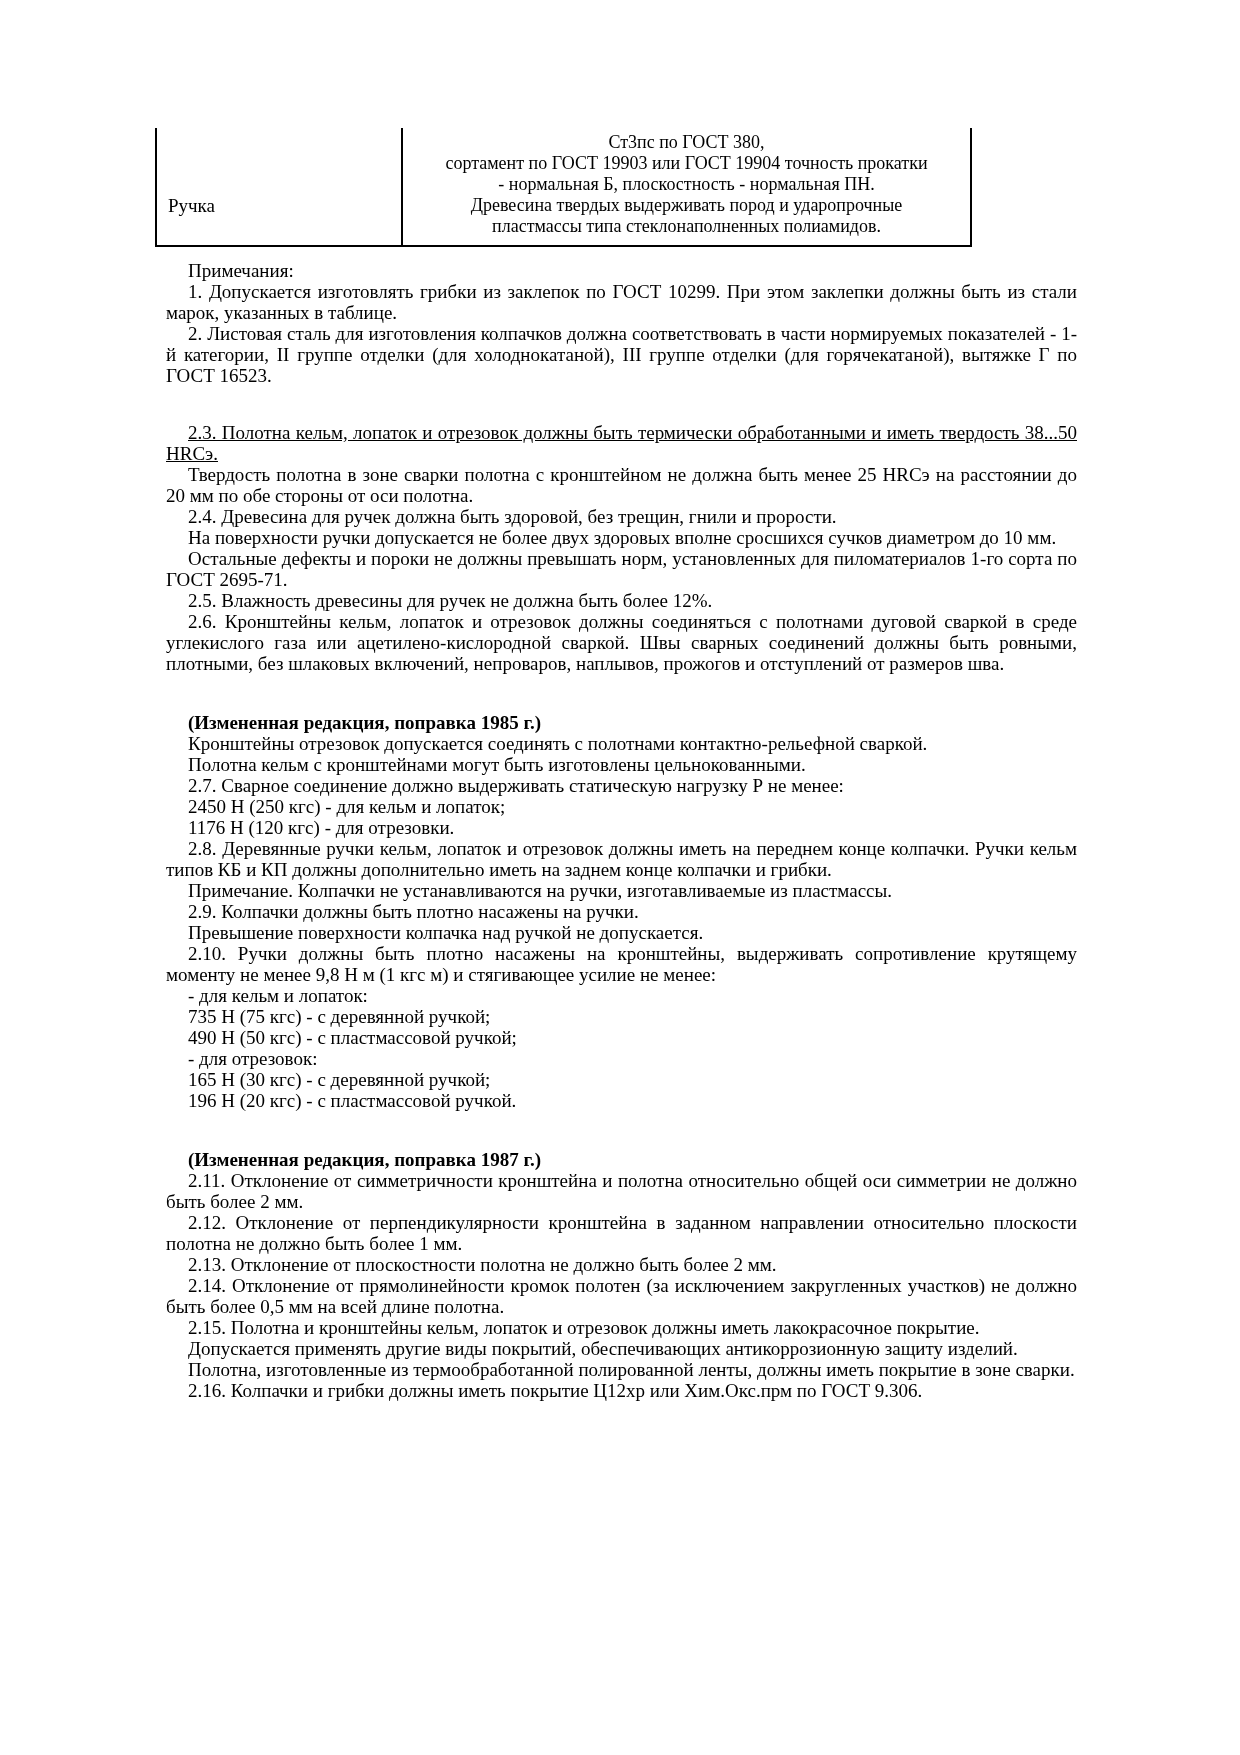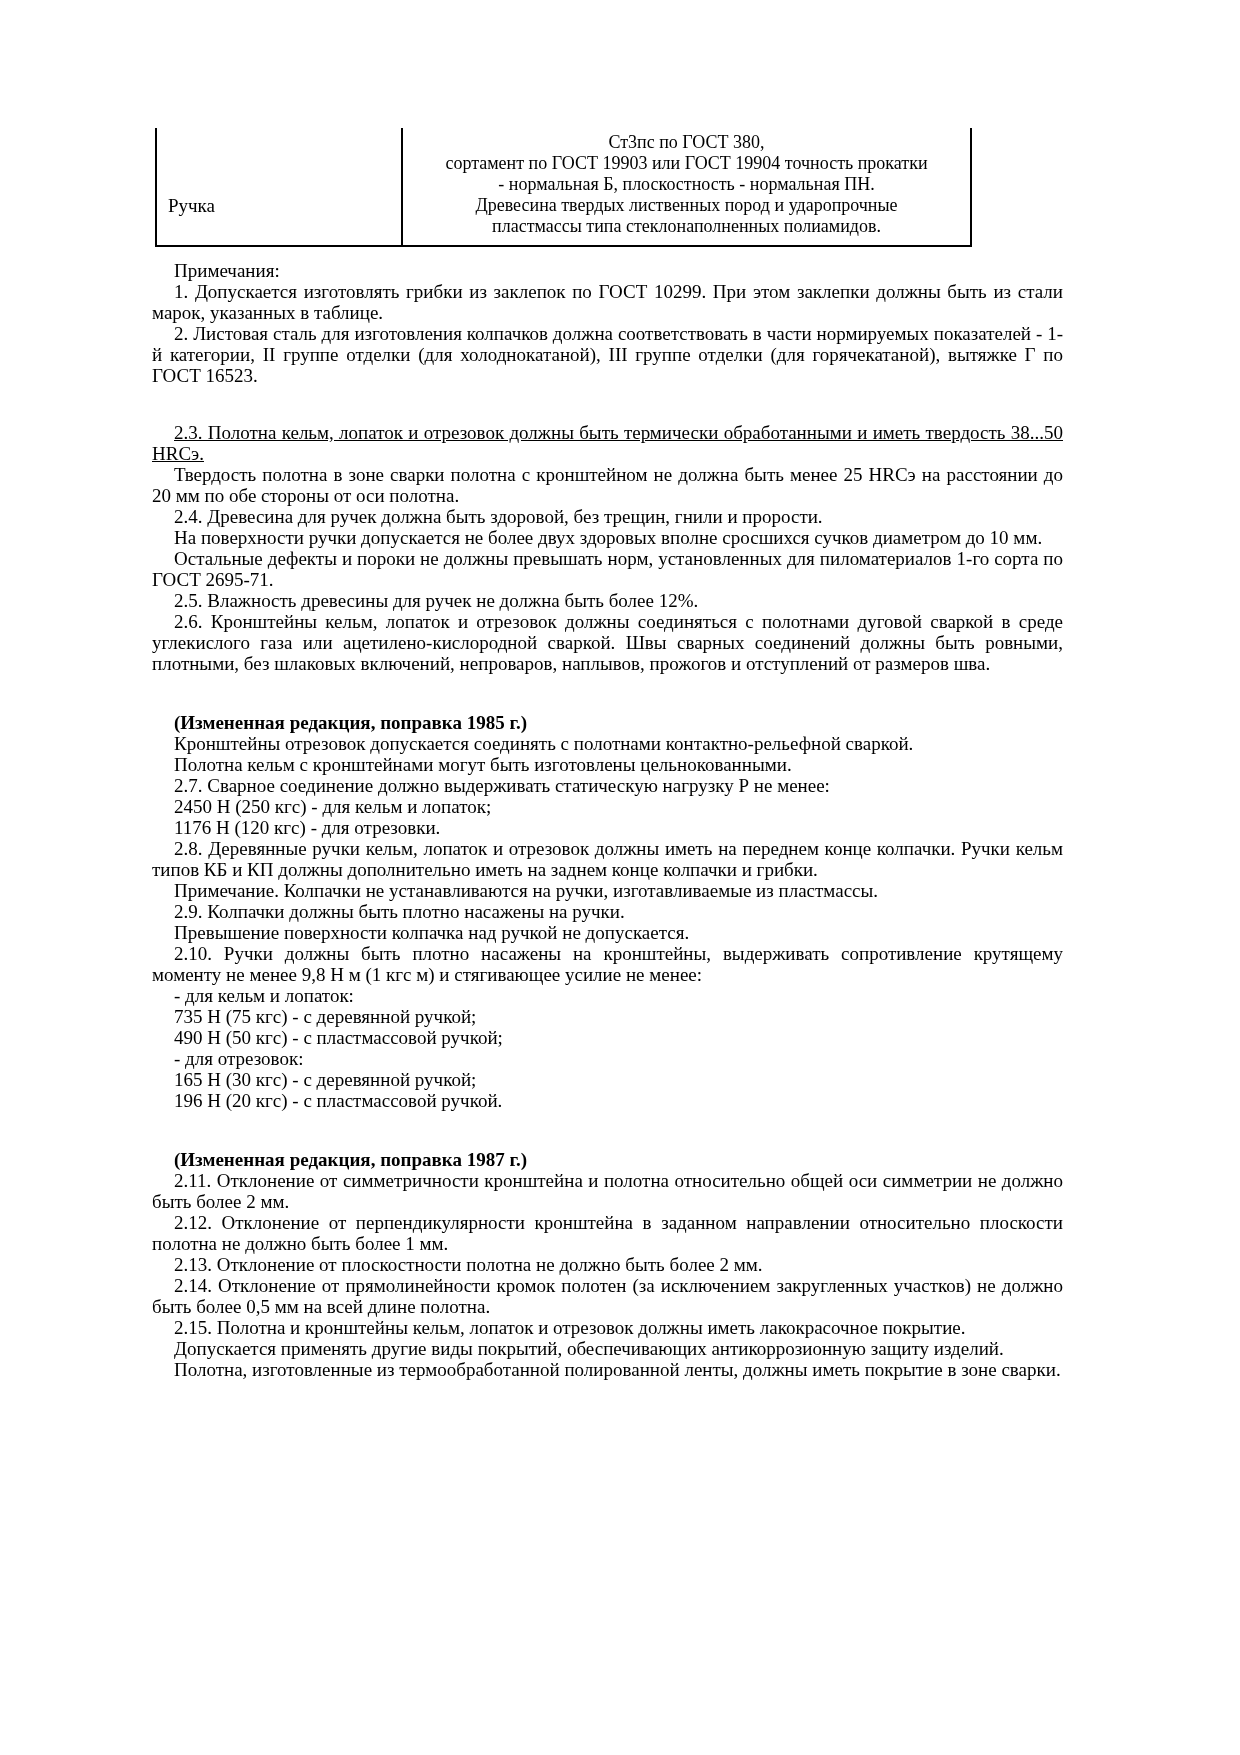--- a/index.html
+++ b/index.html
@@ -39,21 +39,21 @@
   .cell-right {
     flex: 1;
     padding: 4px 8px 8px 8px;
     font-size: 18px;
     line-height: 21px;
   }
   .cell-line { white-space: nowrap; text-align: center; }
   
   .body-text {
     position: absolute;
-    left: 152px;
+    left: 166px;
     top: 260px;
     width: 911px;
     font-size: 19px;
     line-height: 21px;
     text-align: justify;
   }
   .para { text-indent: 22px; }
   .para.bold { font-weight: bold; margin-top: 38px; }
   .para.gap-before { margin-top: 36px; text-decoration: underline; }
 </style>
@@ -63,21 +63,21 @@
 <div class="page">
 
   <div class="spec-table">
     <div class="cell-left">
       <div>Ручка</div>
     </div>
     <div class="cell-right">
       <div class="cell-line">Ст3пс по ГОСТ 380,</div>
       <div class="cell-line">сортамент по ГОСТ 19903 или ГОСТ 19904 точность прокатки</div>
       <div class="cell-line">- нормальная Б, плоскостность - нормальная ПН.</div>
-      <div class="cell-line">Древесина твердых лиственных пород и ударопрочные</div>
+      <div class="cell-line">Древесина твердых выдерживать пород и ударопрочные</div>
       <div class="cell-line">пластмассы типа стеклонаполненных полиамидов.</div>
     </div>
   </div>
 
   <div class="body-text">
       <p class="para">Примечания:</p>
       <p class="para">1. Допускается изготовлять грибки из заклепок по ГОСТ 10299. При этом заклепки должны быть из стали марок, указанных в таблице.</p>
       <p class="para">2. Листовая сталь для изготовления колпачков должна соответствовать в части нормируемых показателей - 1-й категории, II группе отделки (для холоднокатаной), III группе отделки (для горячекатаной), вытяжке Г по ГОСТ 16523.</p>
       <p class="para gap-before">2.3. Полотна кельм, лопаток и отрезовок должны быть термически обработанными и иметь твердость 38...50 HRCэ.</p>
       <p class="para">Твердость полотна в зоне сварки полотна с кронштейном не должна быть менее 25 HRCэ на расстоянии до 20 мм по обе стороны от оси полотна.</p>
@@ -104,15 +104,16 @@
       <p class="para">165 Н (30 кгс) - с деревянной ручкой;</p>
       <p class="para">196 Н (20 кгс) - с пластмассовой ручкой.</p>
       <p class="para bold">(Измененная редакция, поправка 1987 г.)</p>
       <p class="para">2.11. Отклонение от симметричности кронштейна и полотна относительно общей оси симметрии не должно быть более 2 мм.</p>
       <p class="para">2.12. Отклонение от перпендикулярности кронштейна в заданном направлении относительно плоскости полотна не должно быть более 1 мм.</p>
       <p class="para">2.13. Отклонение от плоскостности полотна не должно быть более 2 мм.</p>
       <p class="para">2.14. Отклонение от прямолинейности кромок полотен (за исключением закругленных участков) не должно быть более 0,5 мм на всей длине полотна.</p>
       <p class="para">2.15. Полотна и кронштейны кельм, лопаток и отрезовок должны иметь лакокрасочное покрытие.</p>
       <p class="para">Допускается применять другие виды покрытий, обеспечивающих антикоррозионную защиту изделий.</p>
       <p class="para">Полотна, изготовленные из термообработанной полированной ленты, должны иметь покрытие в зоне сварки.</p>
+      <p class="para">2.16. Колпачки и грибки должны иметь покрытие Ц12хр или Хим.Окс.прм по ГОСТ 9.306.</p>
     </div>
 
 </div>
 
 </body></html>

